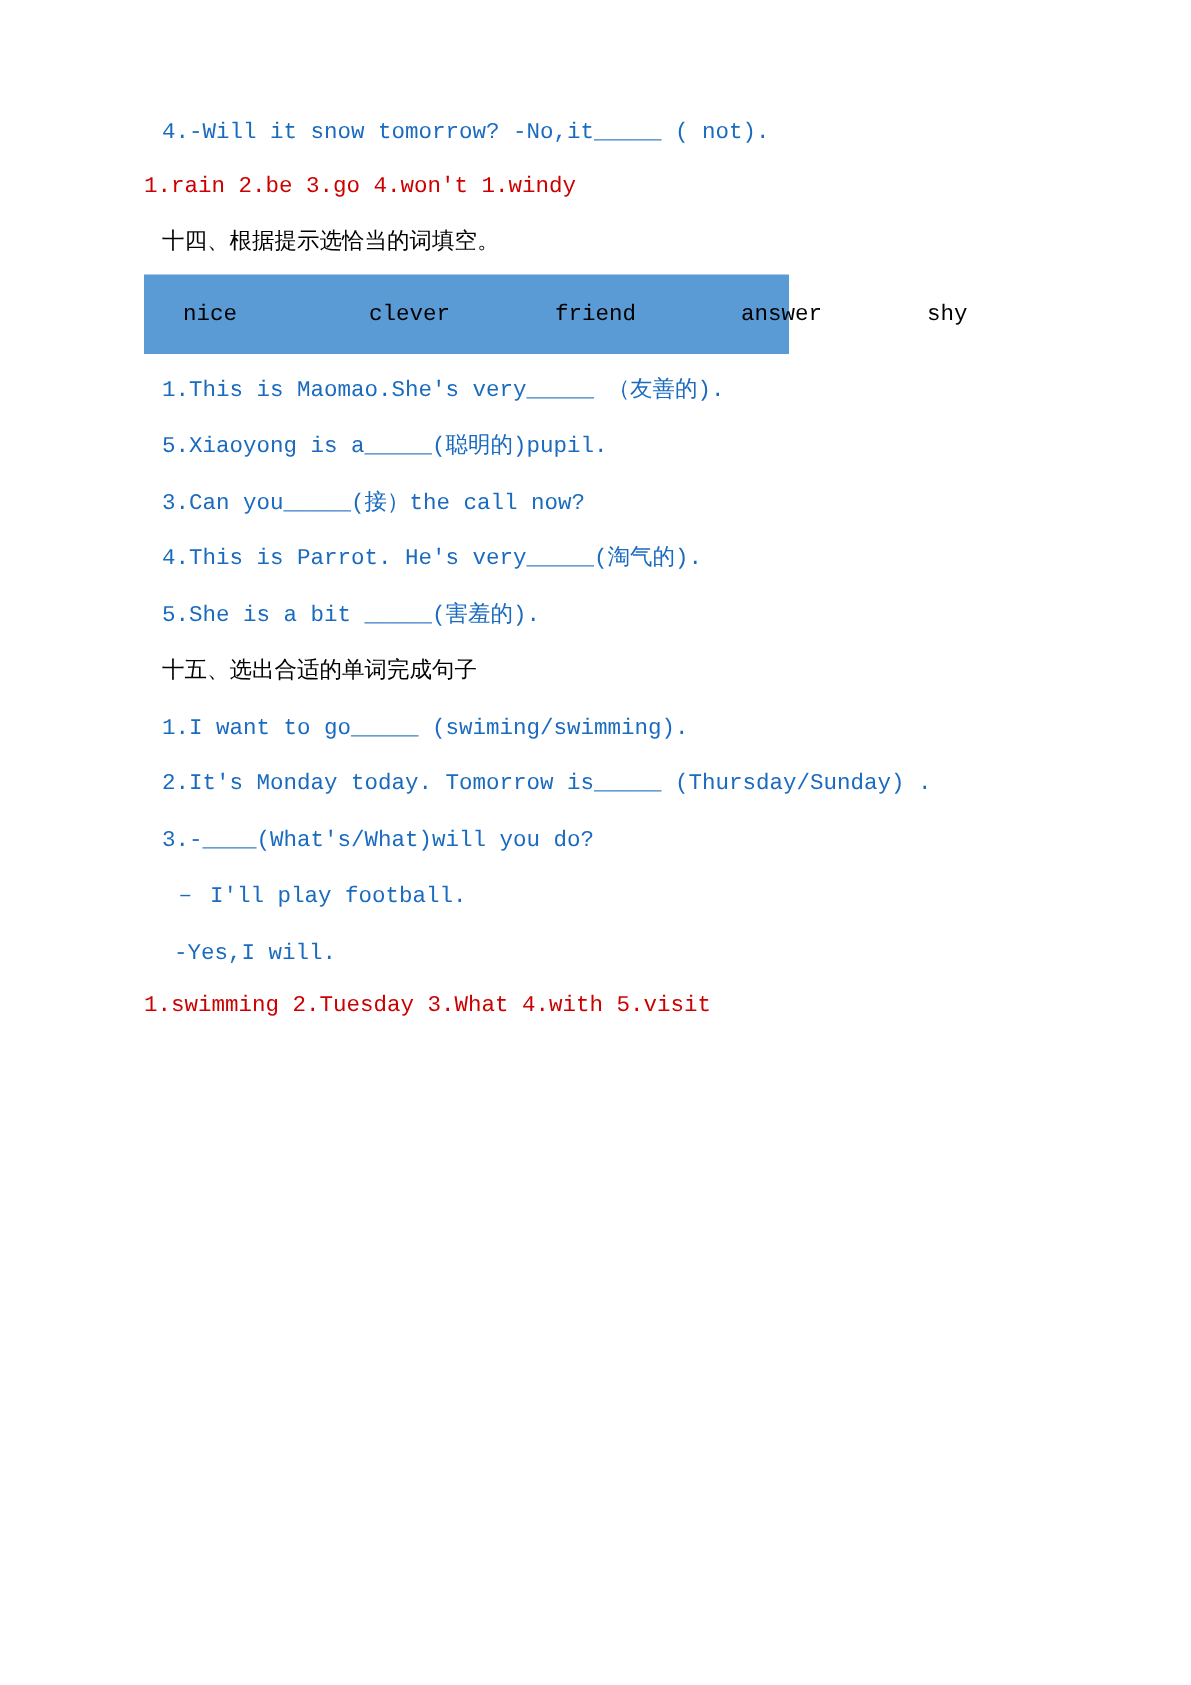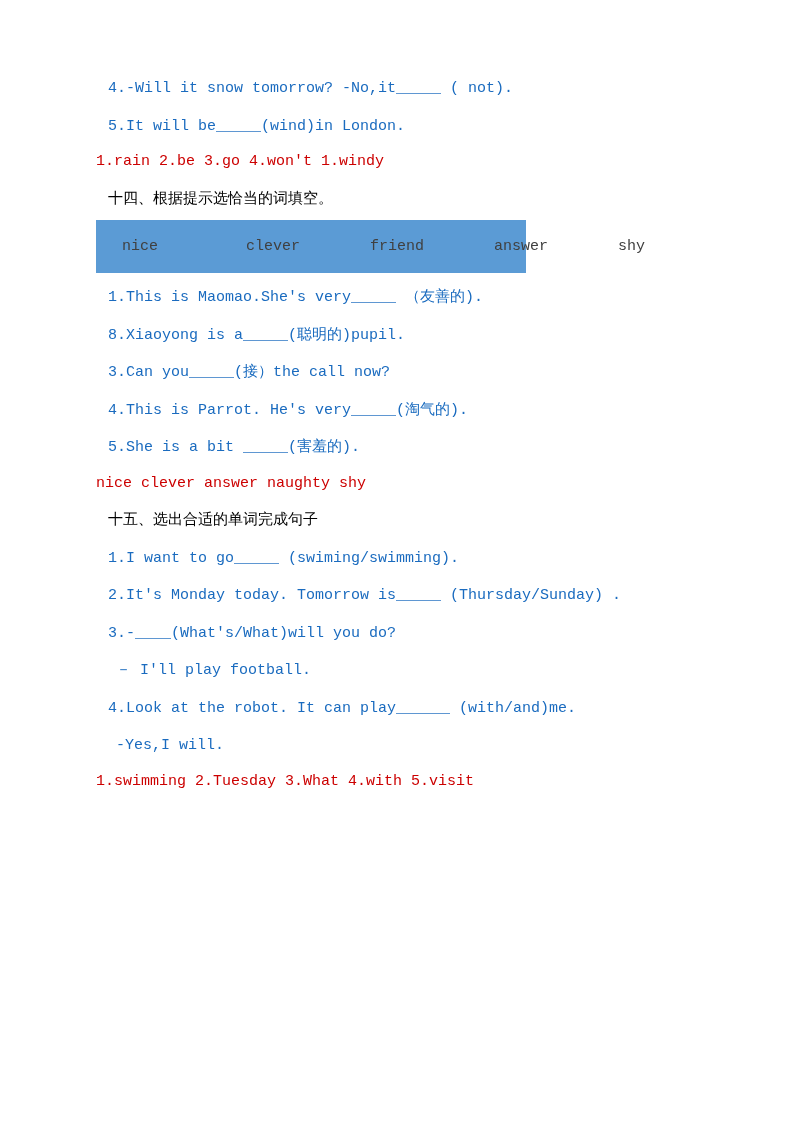--- a/index.html
+++ b/index.html
@@ -21,21 +21,21 @@
       line-height: 1.7;
     }
     .blue-text {
       color: #1a6bbf;
     }
     .red-text {
       color: #cc0000;
     }
     .highlight-bar {
       background-color: #5b9bd5;
-      color: #404040;
+      color: #000000;
       padding: 6px 14px;
       margin: 8px 0 10px 0;
       display: flex;
       gap: 40px;
       align-items: center;
       width: 430px;
     }
     .highlight-bar span {
       display: inline-block;
       min-width: 60px;
@@ -50,45 +50,42 @@
     .indent {
       margin-left: 20px;
     }
   </style>
 </head>
 <body>
 
 <div>
 
   <div class="line blue-text">4.-Will it snow tomorrow? -No,it_____ ( not).</div>
-  <div class="line blue-text">5.It will be_____(wind)in London.</div>
   <div class="line answer-row red-text">1.rain 2.be 3.go 4.won't 1.windy</div>
 
   <div class="line section-title">十四、根据提示选恰当的词填空。</div>
 
   <div class="highlight-bar">
     <span>nice</span>
     <span>clever</span>
     <span>friend</span>
     <span>answer</span>
     <span>shy</span>
   </div>
 
   <div class="line blue-text">1.This is Maomao.She's very_____ （友善的).</div>
-  <div class="line blue-text">8.Xiaoyong is a_____(聪明的)pupil.</div>
+  <div class="line blue-text">5.Xiaoyong is a_____(聪明的)pupil.</div>
   <div class="line blue-text">3.Can you_____(接）the call now?</div>
   <div class="line blue-text">4.This is Parrot. He's very_____(淘气的).</div>
   <div class="line blue-text">5.She is a bit _____(害羞的).</div>
 
-  <div class="line answer-row red-text">nice   clever   answer   naughty   shy</div>
 
   <div class="line section-title">十五、选出合适的单词完成句子</div>
 
   <div class="line blue-text">1.I want to go_____ (swiming/swimming).</div>
   <div class="line blue-text">2.It's Monday today. Tomorrow is_____ (Thursday/Sunday) .</div>
   <div class="line blue-text">3.-____(What's/What)will you do?</div>
   <div class="line blue-text indent">－ I'll play football.</div>
-  <div class="line blue-text">4.Look at the robot. It can play______ (with/and)me.</div>
   <div class="line blue-text indent">-Yes,I will.</div>
 
   <div class="line answer-row red-text">1.swimming 2.Tuesday 3.What 4.with 5.visit</div>
 
 </div>
 
 </body></html>

